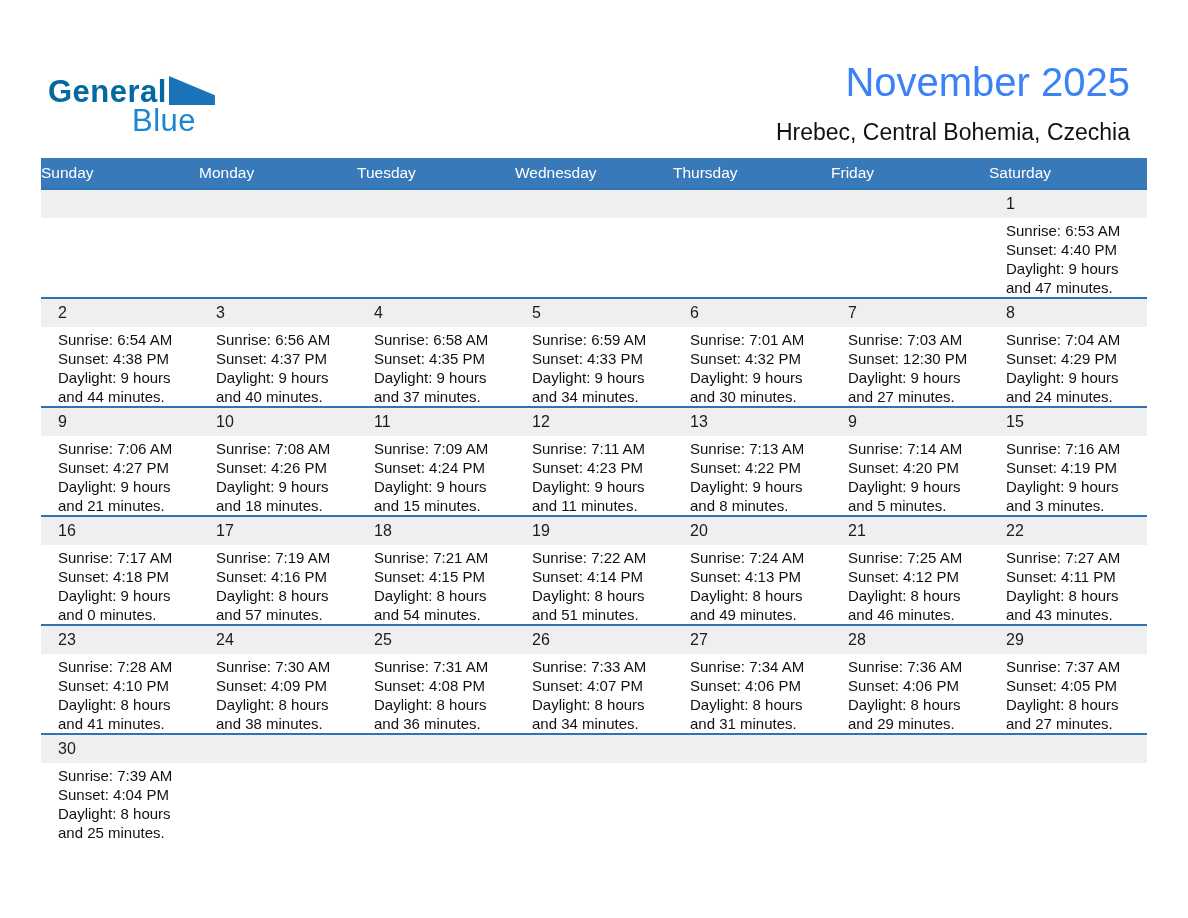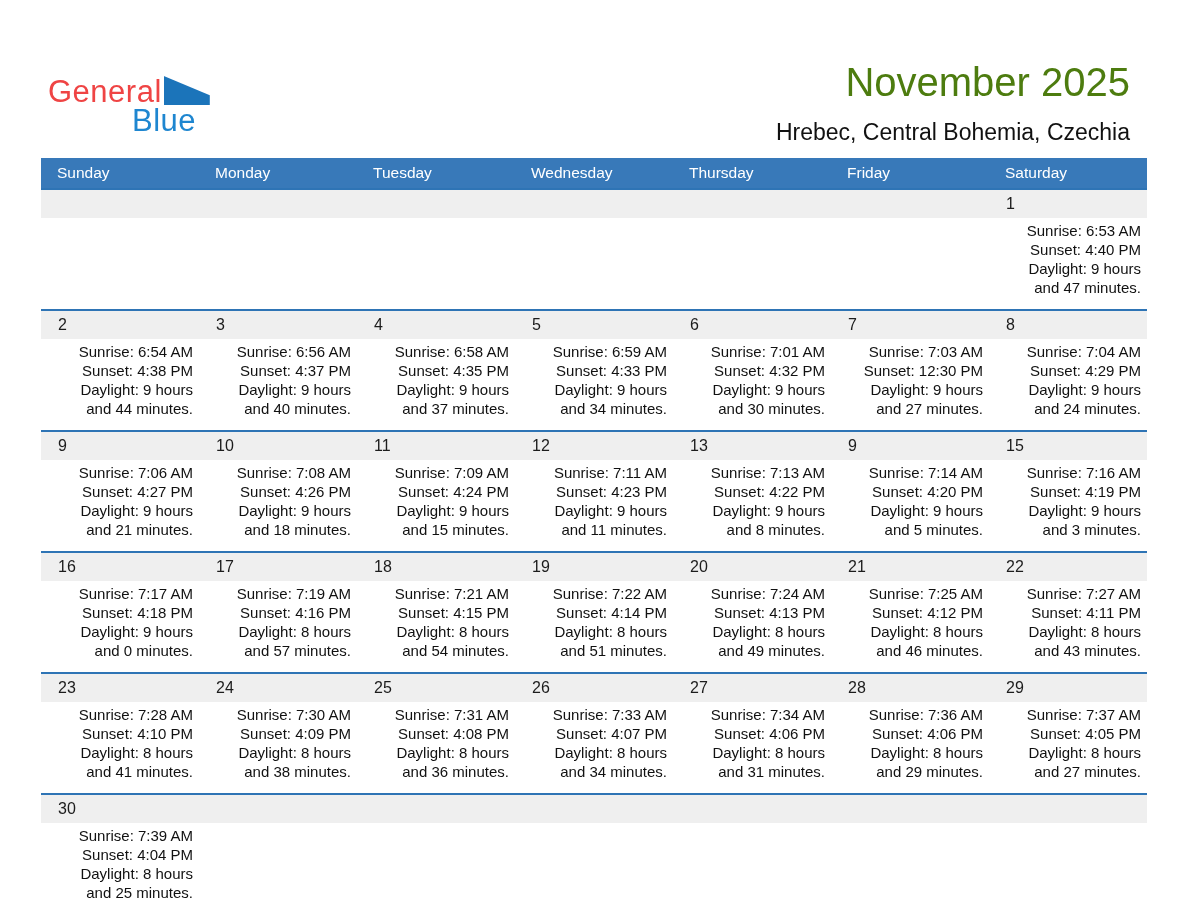--- a/index.html
+++ b/index.html
@@ -9,67 +9,66 @@
     position: relative;
     width: 1188px;
     height: 918px;
     background: #ffffff;
     overflow: hidden;
   }
 
   
   .logo { position: absolute; left: 48px; top: 74px; width: 260px; }
   .logo-line1 {
-    font-size: 31px; font-weight: 400; color: #ef4444;
+    font-size: 31px; font-weight: 700; color: #0369a1;
     letter-spacing: 0.5px; display: flex; align-items: flex-start;
   }
   .logo-triangle {
     display: inline-block; width: 46px; height: 29px;
     background: #1b74ba; margin-left: 2px; margin-top: 2px;
     clip-path: polygon(0 0, 100% 66%, 100% 100%, 0 100%);
   }
   .logo-line2 {
     font-size: 31px; font-weight: 500; color: #1e86d0;
     letter-spacing: 0.5px; margin-left: 84px; margin-top: -7px;
   }
 
   
   .title-block { position: absolute; right: 58px; top: 60px; text-align: right; }
-  .month-title { font-size: 40px; font-weight: 400; color: #4d7c0f; }
+  .month-title { font-size: 40px; font-weight: 400; color: #3b82f6; }
   .location-subtitle { font-size: 23px; font-weight: 400; color: #111111; margin-top: 14px; margin-left: 32px; }
 
   
   .calendar {
     position: absolute; left: 41px; top: 158px; width: 1106px;
   }
   .weekday-row {
     display: grid; grid-template-columns: repeat(7, 1fr);
     height: 30px; background: #3879b9;
   }
   .weekday {
     color: #ffffff; font-size: 15.5px; font-weight: 400;
-    display: flex; align-items: center; padding-left: 16px;
+    display: flex; align-items: center; 
     overflow: hidden; white-space: nowrap;
   }
   .week-row {
     display: grid; grid-template-columns: repeat(7, 1fr);
     min-height: 109px; border-top: 2px solid #2e74b5;
   }
   .week-row:first-of-type { border-top-color: #2e74b5; }
   .day-cell { overflow: hidden; }
   .num-band {
     height: 28px; background: #efefef;
     display: flex; align-items: center; padding-left: 17px;
     font-size: 16px; color: #1c1c1c;
   }
   .day-info {
-    padding: 3px 6px 12px 17px;
+    padding: 3px 6px 0 17px;
     font-size: 15px; line-height: 19px; color: #111111;
     white-space: nowrap;
-    text-align: right;
   }
 </style>
 </head>
 <body>
 
 <div class="page">
 
   <div class="logo">
     <div class="logo-line1">
       <span>General</span>

